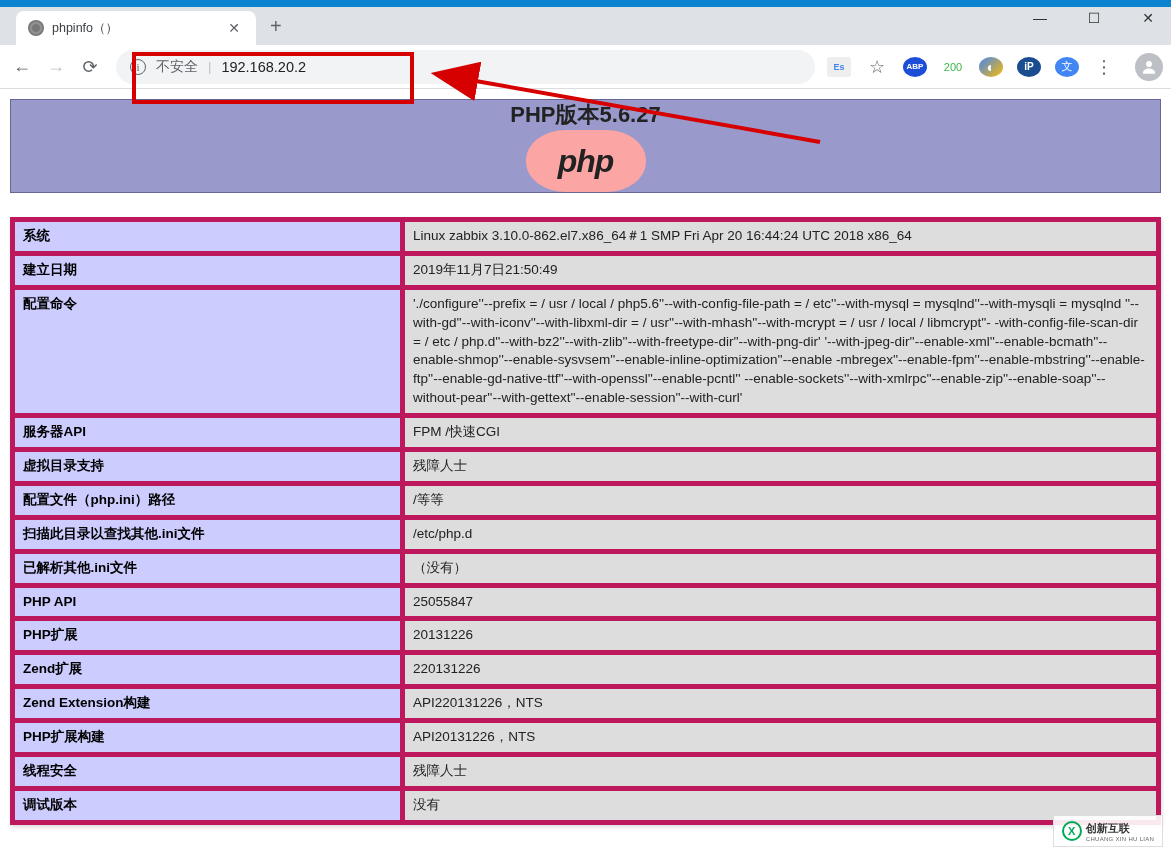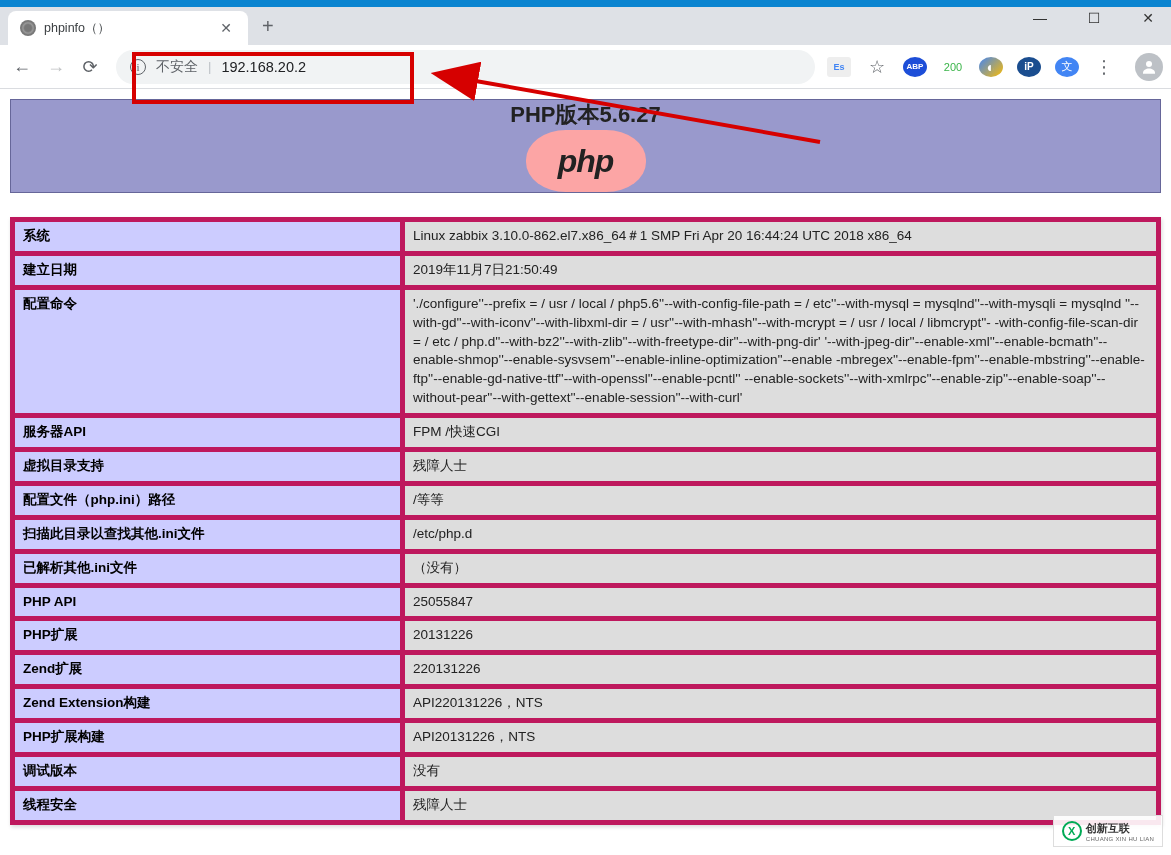--- a/index.html
+++ b/index.html
@@ -16,21 +16,21 @@
     .titlebar {
       height: 7px;
       background: linear-gradient(to right, #0a84d0 0%, #0a84d0 100%);
       position: relative;
     }
     .tabbar {
       display: flex;
       align-items: center;
       height: 38px;
       background: #dee1e6;
-      padding-left: 8px;
+      padding-left: 16px;
     }
     .tab {
       display: flex;
       align-items: center;
       background: #fff;
       height: 34px;
       border-radius: 8px 8px 0 0;
       padding: 0 12px;
       min-width: 240px;
       gap: 8px;
@@ -343,26 +343,26 @@
         </tr>
         <tr>
           <td class="e">Zend Extension构建</td>
           <td class="v">API220131226，NTS</td>
         </tr>
         <tr>
           <td class="e">PHP扩展构建</td>
           <td class="v">API20131226，NTS</td>
         </tr>
         <tr>
+          <td class="e">线程安全</td>
+          <td class="v">残障人士</td>
+        </tr>
+        <tr>
           <td class="e">调试版本</td>
           <td class="v">没有</td>
-        </tr>
-        <tr>
-          <td class="e">线程安全</td>
-          <td class="v">残障人士</td>
         </tr>
       </tbody>
   </table>
 </div>
 
 <div class="watermark">
   <div class="wm-logo">X</div>
   <div>
     <div style="font-weight:bold;color:#333">创新互联</div>
     <div style="font-size:6px;letter-spacing:0.3px">CHUANG XIN HU LIAN</div>

